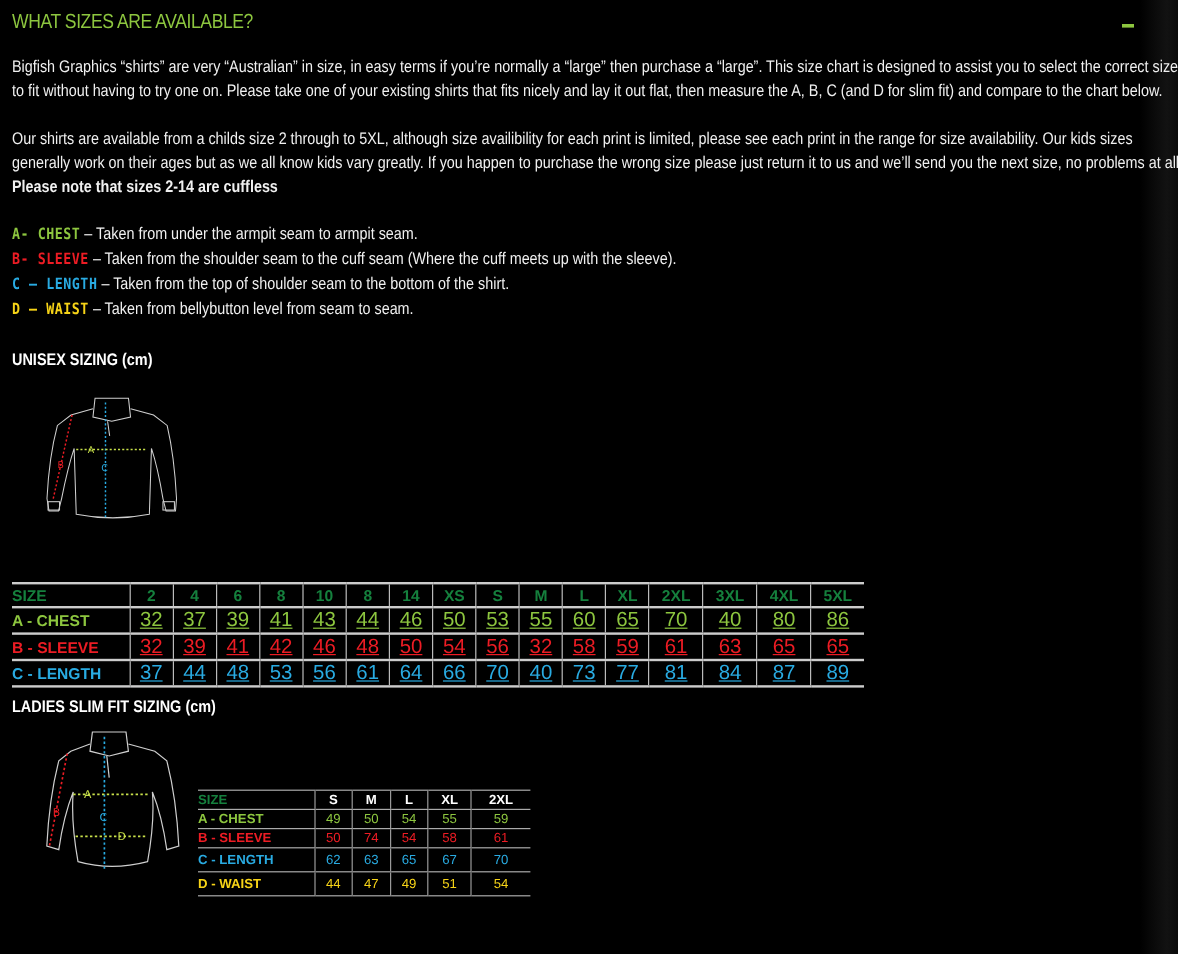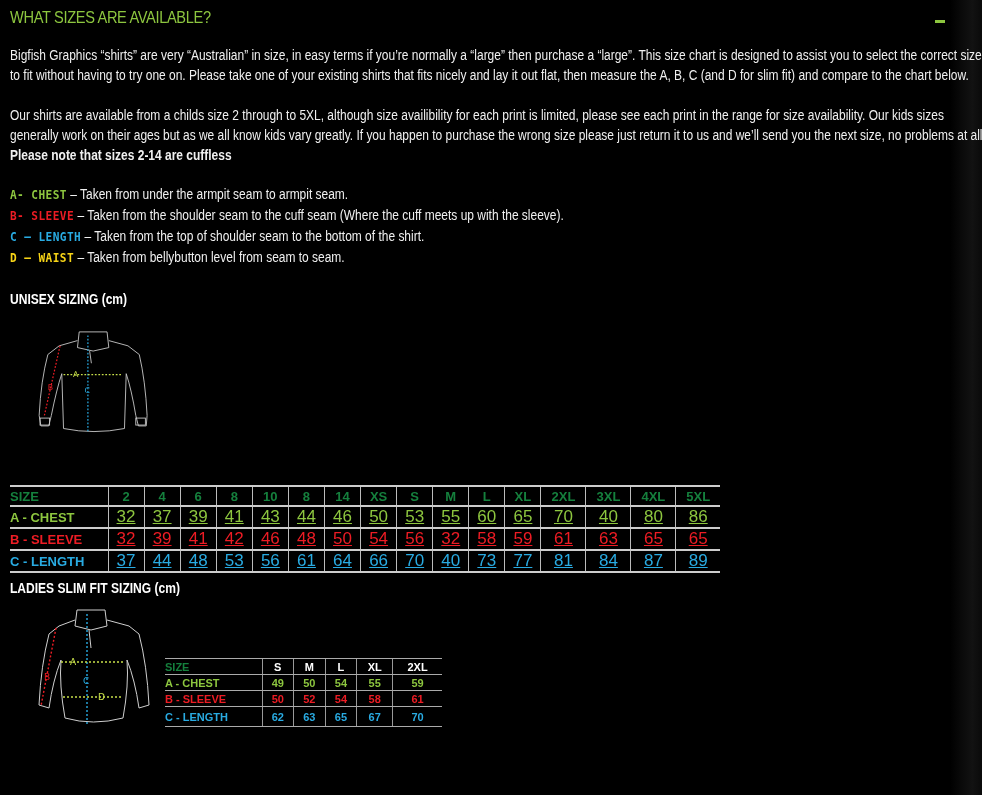--- a/index.html
+++ b/index.html
@@ -41,21 +41,21 @@
     border-left: 1px solid #bbb; border-bottom: 2px solid #ccc; font-stretch: condensed; }
   .t1 tr:first-child td, .t1 tr:first-child th { border-top: 2px solid #ccc; }
   .t1 .label-cell { text-align: left; border-left: none; width: 98px; font-size: 13px; padding-left: 0; }
   .t1 td.num { font-weight: normal; font-size: 17px; text-decoration: underline; }
   .t2 { left: 155px; top: 658px; width: 277px; }
   .t2 td { height: 16px; font-size: 11px; text-align: center; border-left: 1px solid #999;
     border-bottom: 1px solid #aaa; }
   .t2 tr.tall td { height: 20px; }
   .t2 tr:first-child td { border-top: 1px solid #aaa; }
   .t2 .label-cell { text-align: left; border-left: none; font-weight: bold; width: 97px; }
-  .t2 td.num { font-weight: bold; }
+  .t2 td.num { font-weight: normal; }
   .t2 td.hdr { font-weight: bold; color: #fff; }
 
   .c-white { color: #15803d; }
   .c-green { color: #8dc63f; }
   .c-red { color: #ed1c24; }
   .c-blue { color: #29abe2; }
   .c-yellow { color: #f7d417; }
 </style>
 </head>
 <body>
@@ -226,29 +226,37 @@
       <td class="label-cell">A - CHEST</td>
       <td class="num">49</td>
       <td class="num">50</td>
       <td class="num">54</td>
       <td class="num">55</td>
       <td class="num">59</td>
     </tr>
     <tr class="c-red">
       <td class="label-cell">B - SLEEVE</td>
       <td class="num">50</td>
-      <td class="num">52</td>
+      <td class="num">74</td>
       <td class="num">54</td>
       <td class="num">58</td>
       <td class="num">61</td>
     </tr>
     <tr class="c-blue tall">
       <td class="label-cell">C - LENGTH</td>
       <td class="num">62</td>
       <td class="num">63</td>
       <td class="num">65</td>
       <td class="num">67</td>
       <td class="num">70</td>
     </tr>
+    <tr class="c-yellow tall">
+      <td class="label-cell">D - WAIST</td>
+      <td class="num">44</td>
+      <td class="num">47</td>
+      <td class="num">49</td>
+      <td class="num">51</td>
+      <td class="num">54</td>
+    </tr>
   </tbody>
     </table>
 
 </div>
 
 </body></html>

